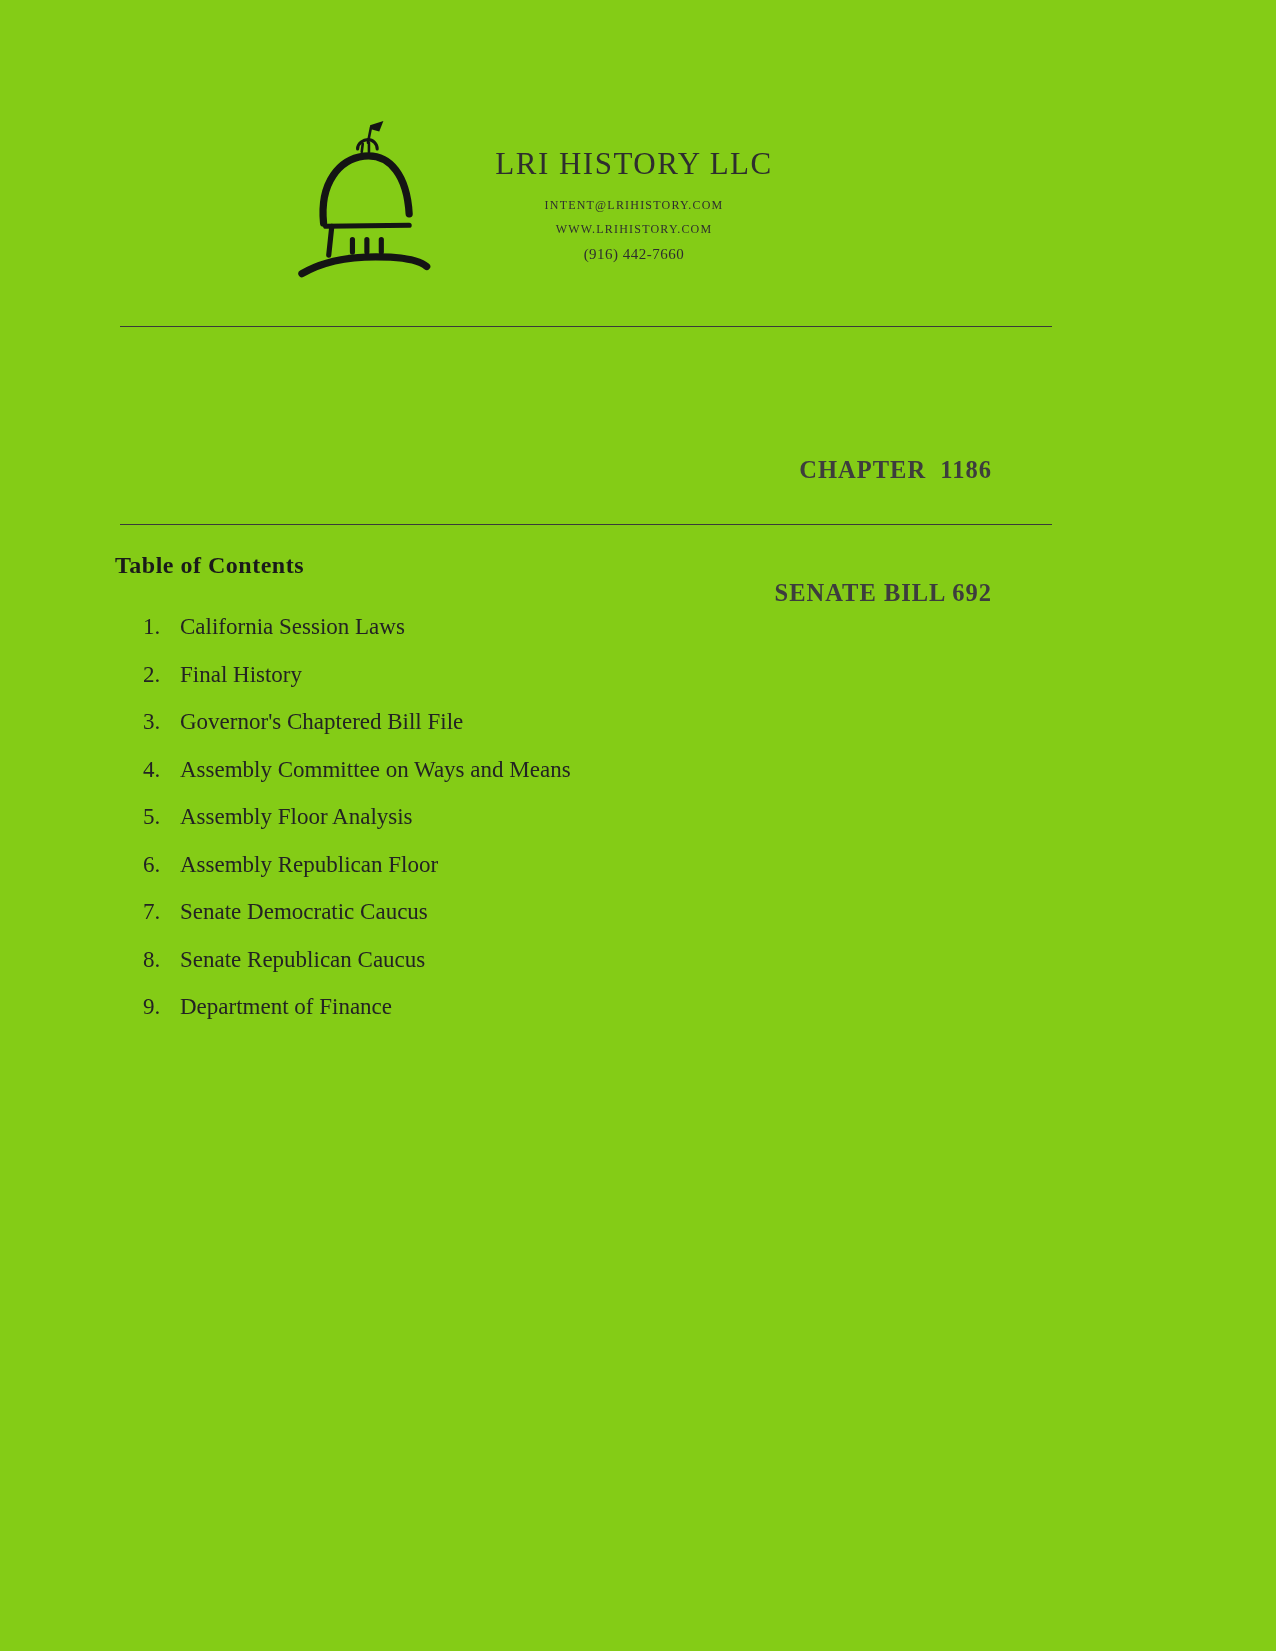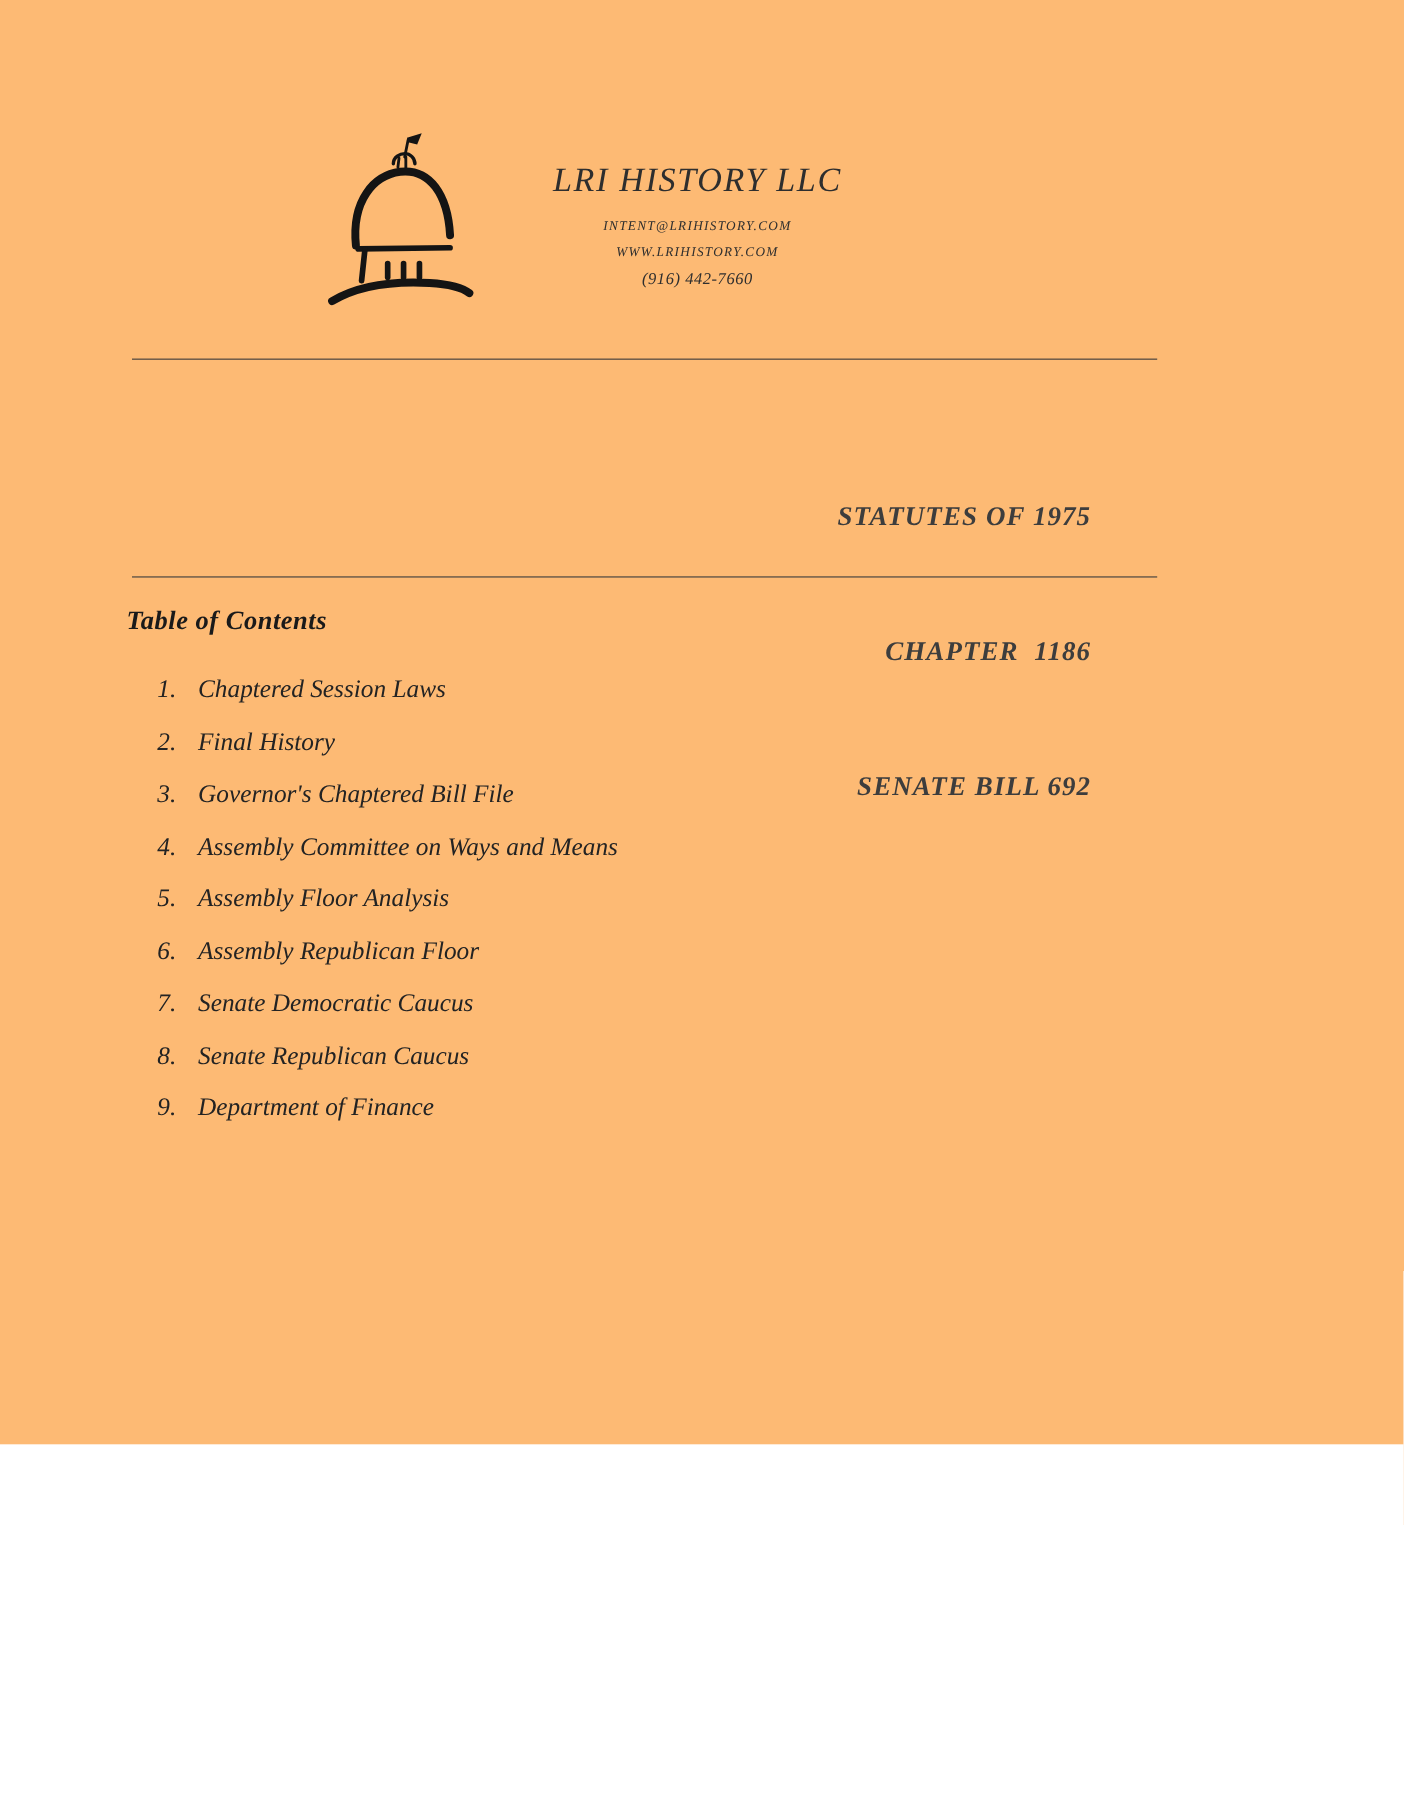--- a/index.html
+++ b/index.html
@@ -10,24 +10,23 @@
   body {
     width: 1276px;
     height: 1651px;
     font-family: "Liberation Serif", serif;
     color: #1f1f1f;
     position: relative;
   }
   .page {
     position: relative;
     width: 1276px;
-    height: 1313px;
-    background: #fdba74;
+    height: 1651px;
+    background: #84cc16;
     overflow: hidden;
-    font-style: italic;
   }
 
   
   .letterhead {
     position: absolute;
     top: 118px;
     left: 292px;
     display: flex;
     align-items: flex-start;
   }
@@ -159,33 +158,32 @@
       <div class="company">LRI HISTORY LLC</div>
       <div class="contact-line">INTENT@LRIHISTORY.COM</div>
       <div class="contact-line">WWW.LRIHISTORY.COM</div>
       <div class="phone-line">(916) 442-7660</div>
     </div>
   </header>
 
   <div class="rule rule-1"></div>
 
   <section class="title-block">
-    <div>STATUTES OF 1975</div>
     <div>CHAPTER  1186</div>
     <div>SENATE BILL 692</div>
   </section>
 
   <div class="rule rule-2"></div>
 
   <section class="toc">
     <h2 class="toc-heading">Table of Contents</h2>
     <ol class="toc-list">
       <li class="toc-item">
         <span class="toc-num">1.</span>
-        <span class="toc-label">Chaptered Session Laws</span>
+        <span class="toc-label">California Session Laws</span>
       </li>
       <li class="toc-item">
         <span class="toc-num">2.</span>
         <span class="toc-label">Final History</span>
       </li>
       <li class="toc-item">
         <span class="toc-num">3.</span>
         <span class="toc-label">Governor's Chaptered Bill File</span>
       </li>
       <li class="toc-item">

